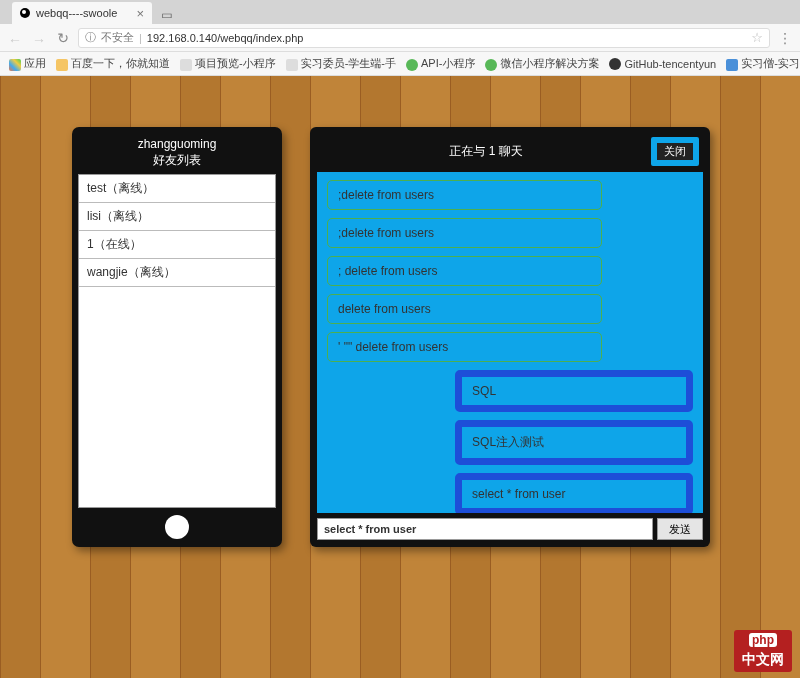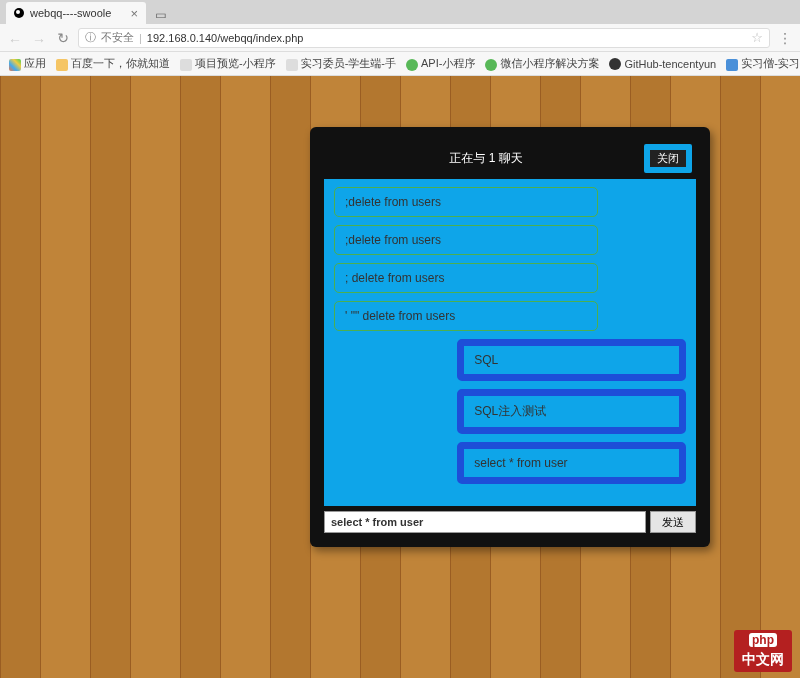--- a/index.html
+++ b/index.html
@@ -1,19 +1,19 @@
 <!DOCTYPE html>
 <html><head>
 <meta charset="utf-8">
 <style>
 * { box-sizing: border-box; margin: 0; padding: 0; }
 body { font-family: -apple-system, "Segoe UI", Arial, sans-serif; font-size: 12px; background: #fff; width: 800px; height: 678px; overflow: hidden; position: relative; }
 
 
-.tab-bar { height: 24px; background: #d4d4d4; display: flex; align-items: flex-end; padding-left: 6px; }
+.tab-bar { height: 24px; background: #d4d4d4; display: flex; align-items: flex-end; padding-left: 12px; }
 .tab { background: #f7f7f7; height: 22px; display: flex; align-items: center; padding: 0 8px; gap: 6px; border-radius: 3px 3px 0 0; font-size: 11px; color: #333; min-width: 140px; }
 .tab-favicon { width:10px; height:10px; border-radius:50%; background:#000; position:relative; }
 .tab-favicon::after{content:'';position:absolute;left:2px;top:2px;width:4px;height:4px;background:#fff;border-radius:50%;}
 .tab .close { margin-left:auto; color:#777; font-size:13px; }
 .new-tab { width:18px; height:16px; margin-left:6px; color:#555; text-align:center; }
 
 .addr-bar { height: 28px; background: #f7f7f7; border-bottom:1px solid #ddd; display:flex; align-items:center; padding:0 6px; gap:6px; }
 .nav-ico { color:#888; font-size:14px; width:18px; text-align:center; }
 .nav-ico.dis { color:#ccc; }
 .addr-field { flex:1; height:20px; border:1px solid #ddd; border-radius:3px; display:flex; align-items:center; padding:0 6px; gap:5px; font-size:11px; background:#fff; }
@@ -34,21 +34,21 @@
 .viewport { position:relative; height:calc(678px - 24px - 28px - 24px); background: repeating-linear-gradient(90deg,#9a5d22 0 1px,#b3772f 1px 40px,#9a5d22 40px 41px,#c08439 41px 90px); overflow:hidden; }
 
 
 .phone { position:absolute; left:72px; top:51px; width:210px; height:420px; background:#111; border-radius:7px; box-shadow:3px 4px 8px rgba(0,0,0,.4); padding:6px; display:flex; flex-direction:column; }
 .phone-head { color:#fff; text-align:center; font-size:12px; line-height:1.3; padding:4px 0 6px; }
 .phone-screen { background:#fff; flex:1; border:1px solid #999; }
 .friend-row { border-bottom:1px solid #bbb; padding:5px 8px; font-size:12px; color:#333; }
 .home-btn { width:24px; height:24px; background:#fff; border-radius:50%; margin:7px auto 2px; }
 
 
-.chat-win { position:absolute; left:310px; top:51px; width:400px; height:420px; background:#111; border-radius:6px; box-shadow:3px 4px 8px rgba(0,0,0,.4); padding:14px; display:flex; flex-direction:column; }
+.chat-win { position:absolute; left:310px; top:51px; width:400px; height:420px; background:#111; border-radius:6px; box-shadow:3px 4px 8px rgba(0,0,0,.4); padding:7px; display:flex; flex-direction:column; }
 .chat-head { display:flex; align-items:center; color:#fff; font-size:12px; padding:3px 4px 6px; }
 .chat-title { flex:1; text-align:center; }
 .close-btn { border:6px solid #0ea5e9; background:#222; color:#fff; padding:1px 7px; font-size:11px; border-radius:2px; }
 .chat-body { background:#0ea5e9; flex:1; overflow-y:auto; padding:8px 10px; display:flex; flex-direction:column; gap:8px; position:relative; }
 .chat-body::-webkit-scrollbar{width:12px;} .chat-body::-webkit-scrollbar-thumb{background:#c3c3c3;border-radius:2px;} .chat-body::-webkit-scrollbar-track{background:#efefef;}
 .msg { border-radius:5px; padding:7px 10px; font-size:12px; max-width:75%; }
 .msg.in { border:1px solid #4caf50; color:#333; align-self:flex-start; width:75%; }
 .msg.out { border:7px solid #1d4ed8; color:#333; align-self:flex-end; width:65%; }
 .chat-input-row { display:flex; gap:4px; margin-top:5px; }
 .chat-input { flex:1; height:22px; background:#fff; border:1px solid #999; font-size:11px; padding:0 6px; color:#333; font-weight:bold; }
@@ -115,30 +115,44 @@
     </div>
   <div class="bm">
       <span class="bm-ico bm-blue"></span>
       <span>实习僧-实习生-最教</span>
     </div>
 
 </div>
 
 <div class="viewport">
 
+  <div class="phone">
+    <div class="phone-head">
+      <div>zhangguoming</div>
+      <div>好友列表</div>
+    </div>
+    <div class="phone-screen">
+      <div class="friend-row">test（离线）</div>
+      <div class="friend-row">lisi（离线）</div>
+      <div class="friend-row">1（在线）</div>
+      <div class="friend-row">wangjie（离线）</div>
+    </div>
+    <div class="home-btn"></div>
+  </div>
 
   <div class="chat-win">
     <div class="chat-head">
       <span class="chat-title">正在与 1 聊天</span>
       <button class="close-btn">关闭</button>
     </div>
     <div class="chat-body">
       <div class="msg in">;delete from users</div>
       <div class="msg in">;delete from users</div>
       <div class="msg in">; delete from users</div>
+      <div class="msg in">delete from users</div>
       <div class="msg in">' "" delete from users</div>
       <div class="msg out">SQL</div>
       <div class="msg out">SQL注入测试</div>
       <div class="msg out">select * from user</div>
     </div>
     <div class="chat-input-row">
       <input class="chat-input" value="select * from user" style="">
       <button class="send-btn">发送</button>
     </div>
   </div>

